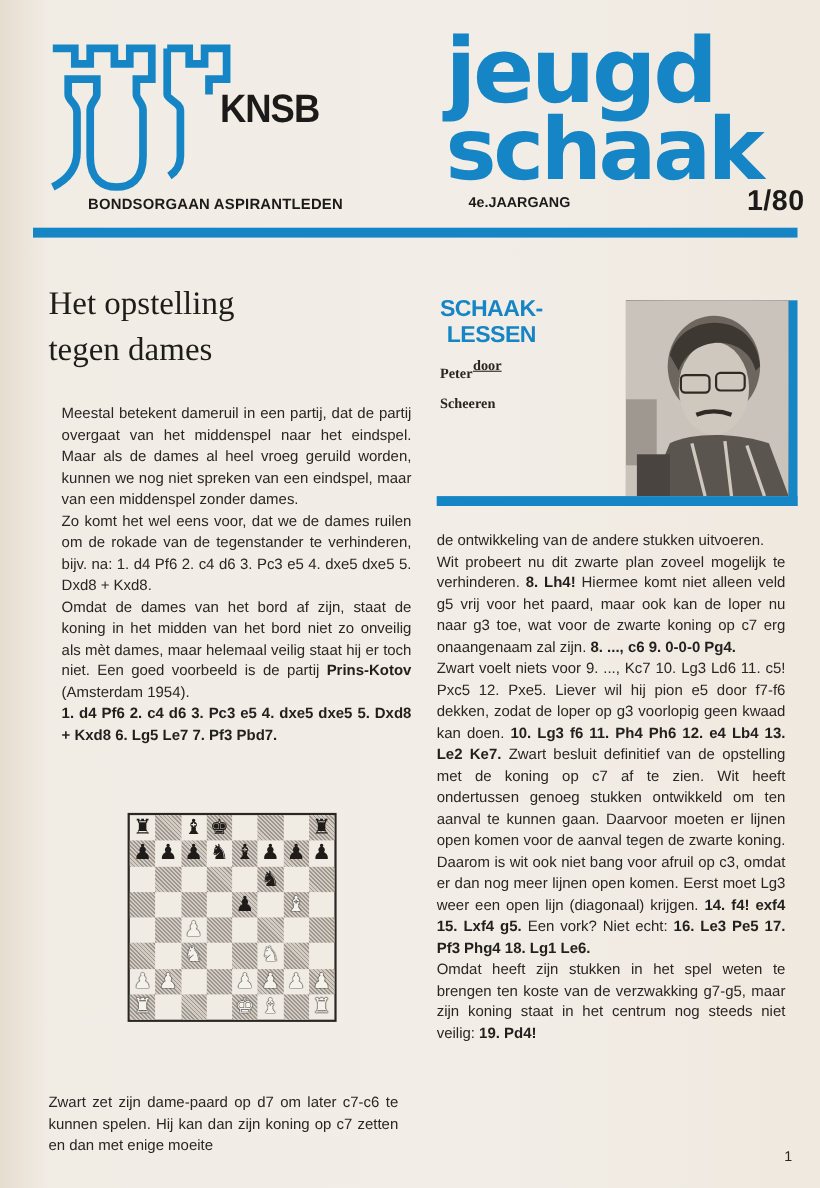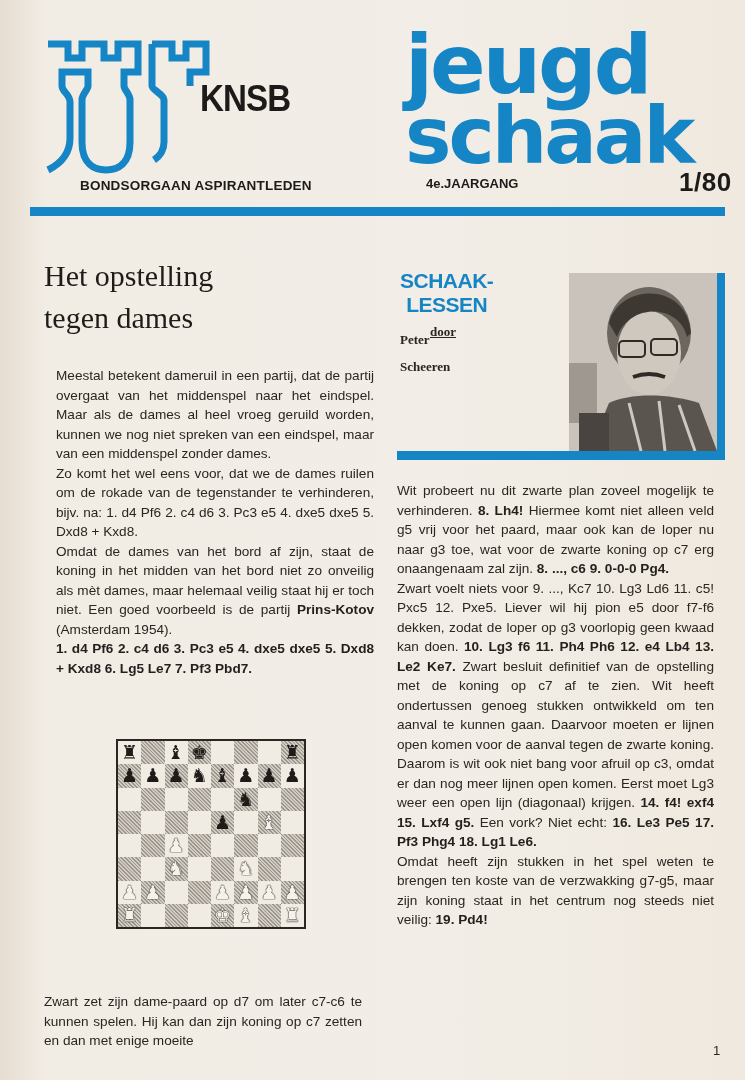--- a/index.html
+++ b/index.html
@@ -278,19 +278,20 @@
         <path d="M60 130 L72 178 M90 128 L96 178 M110 132 L126 178" stroke="#cfc8bf" stroke-width="3"></path>
         <rect x="0" y="90" width="28" height="60" fill="#9f9891"></rect>
         <rect x="10" y="140" width="30" height="38" fill="#4a4440"></rect>
       </svg>
     </div>
     <div class="right-bar"></div>
     <div class="bottom-bar"></div>
   </div>
 
   <div class="col right-col">
+    <p>de ontwikkeling van de andere stukken uitvoeren.</p>
     <p><span>Wit probeert nu dit zwarte plan zoveel mogelijk te verhinderen. </span><b>8. Lh4!</b><span> Hiermee komt niet alleen veld g5 vrij voor het paard, maar ook kan de loper nu naar g3 toe, wat voor de zwarte koning op c7 erg onaangenaam zal zijn. </span><b>8. ..., c6 9. 0-0-0 Pg4.</b></p>
     <p><span>Zwart voelt niets voor 9. ..., Kc7 10. Lg3 Ld6 11. c5! Pxc5 12. Pxe5. Liever wil hij pion e5 door f7-f6 dekken, zodat de loper op g3 voorlopig geen kwaad kan doen. </span><b>10. Lg3 f6 11. Ph4 Ph6 12. e4 Lb4 13. Le2 Ke7.</b><span> Zwart besluit definitief van de opstelling met de koning op c7 af te zien. Wit heeft ondertussen genoeg stukken ontwikkeld om ten aanval te kunnen gaan. Daarvoor moeten er lijnen open komen voor de aanval tegen de zwarte koning. Daarom is wit ook niet bang voor afruil op c3, omdat er dan nog meer lijnen open komen. Eerst moet Lg3 weer een open lijn (diagonaal) krijgen. </span><b>14. f4! exf4 15. Lxf4 g5.</b><span> Een vork? Niet echt: </span><b>16. Le3 Pe5 17. Pf3 Phg4 18. Lg1 Le6.</b></p>
     <p><span>Omdat heeft zijn stukken in het spel weten te brengen ten koste van de verzwakking g7-g5, maar zijn koning staat in het centrum nog steeds niet veilig: </span><b>19. Pd4!</b></p>
   </div>
 
   <div class="page-number">1</div>
 </div>
 
 </body></html>

